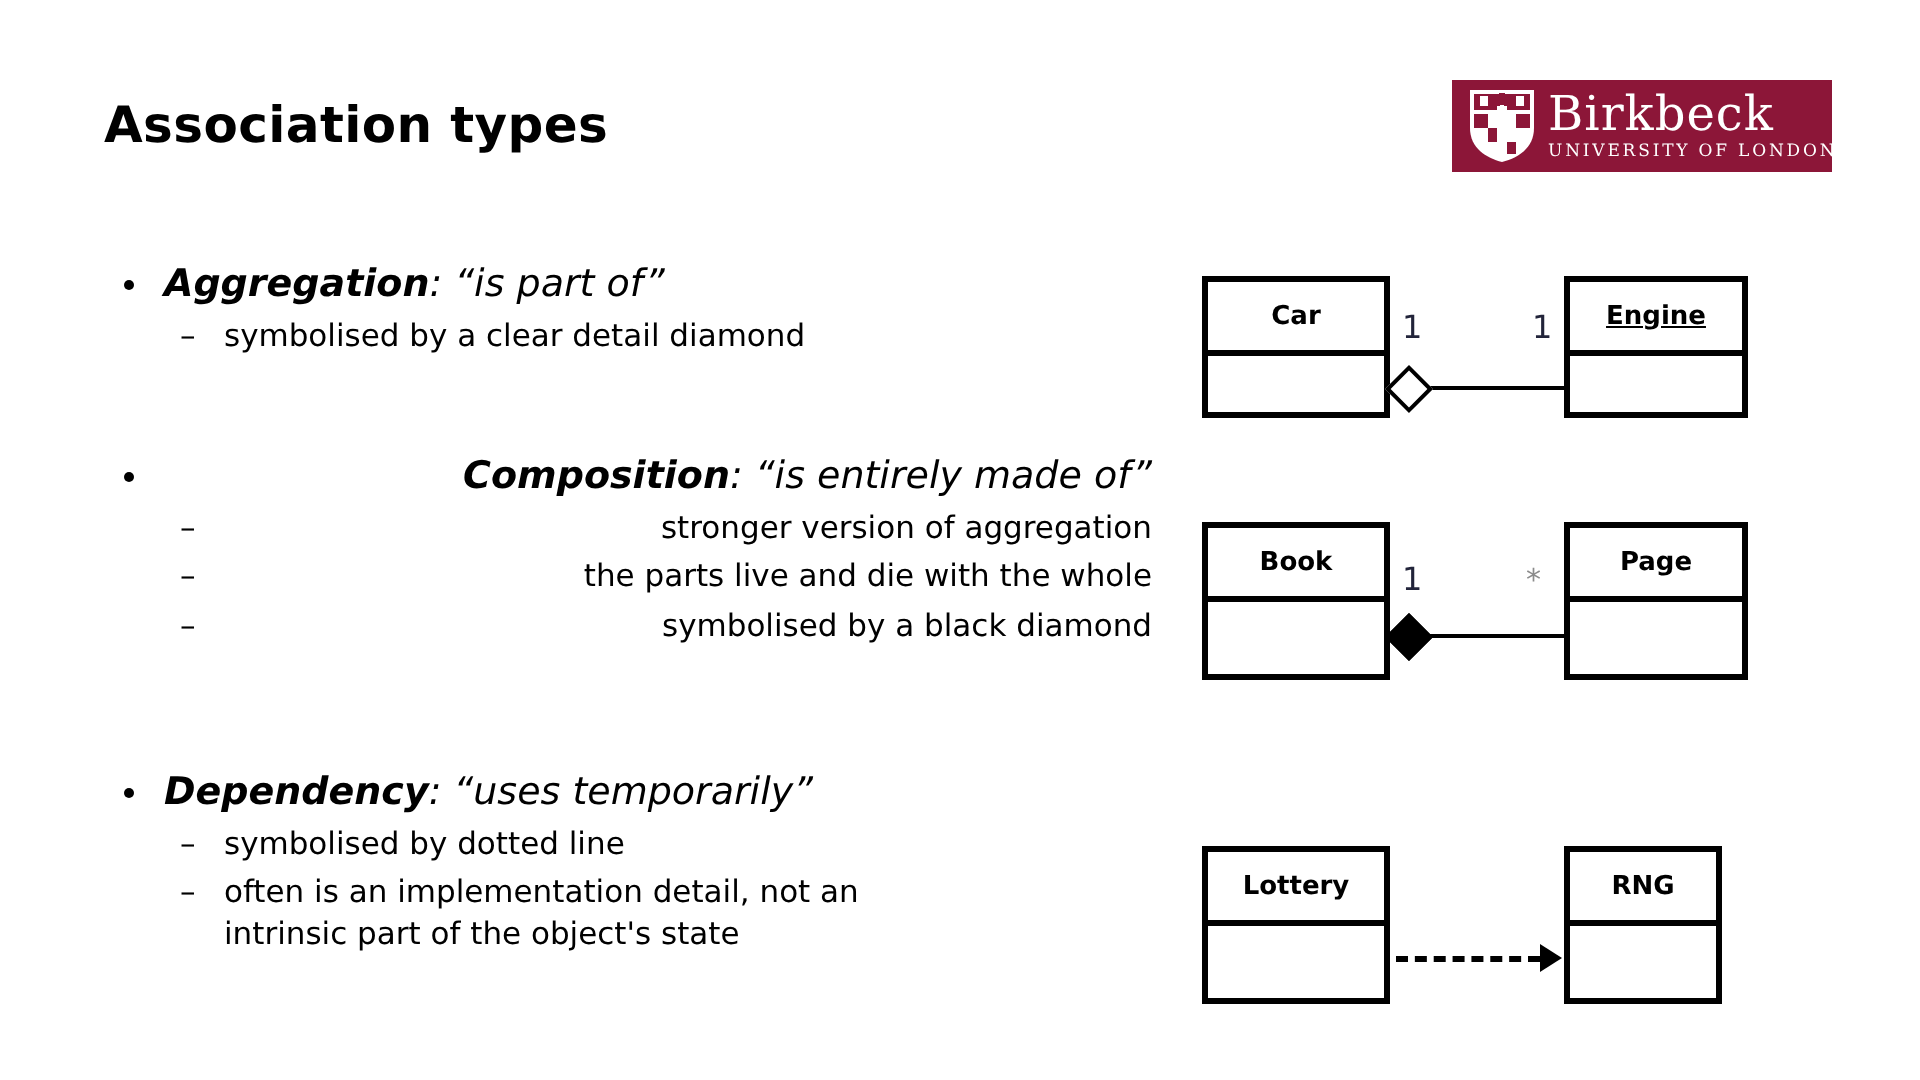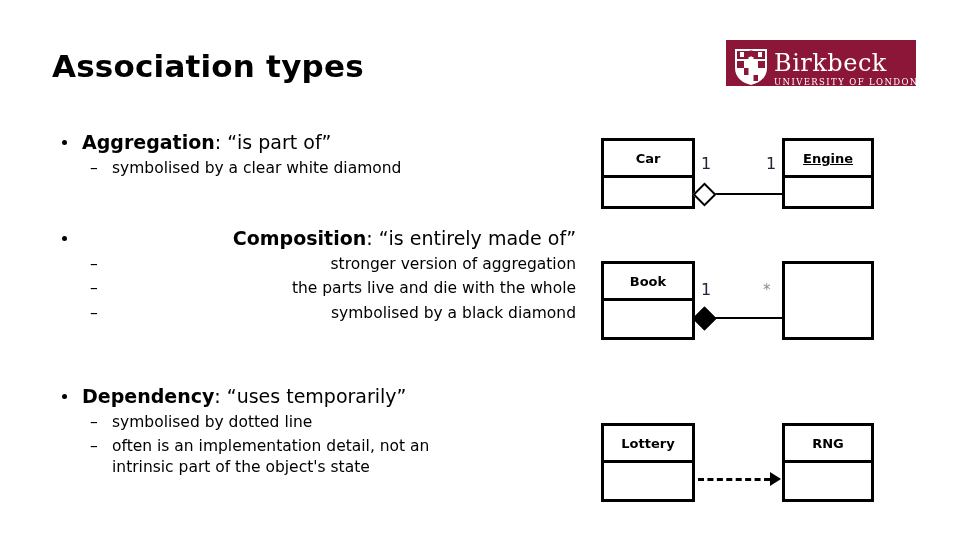--- a/index.html
+++ b/index.html
@@ -14,37 +14,37 @@
     overflow: hidden;
     font-family: "DejaVu Sans", sans-serif;
     color: #000000;
   }
 
   
   #slide-title {
     position: absolute;
     left: 52px;
     top: 48px;
-    font-size: 31px;
+    font-size: 25px;
     font-weight: bold;
     letter-spacing: 0.2px;
     color: #000000;
     white-space: nowrap;
   }
 
   
   #logo {
     position: absolute;
     left: 726px;
     top: 40px;
     width: 190px;
     height: 46px;
     background: #8C1638;
     display: flex;
-    align-items: flex-end;
+    align-items: center;
     overflow: hidden;
   }
   #logo-crest {
     width: 34px;
     height: 38px;
     margin-left: 8px;
     margin-right: 6px;
     flex: 0 0 auto;
   }
   #logo-text-wrap {
@@ -69,20 +69,21 @@
   }
 
   
   .block { position: absolute; left: 56px; width: 520px; }
   .lvl1 {
     position: relative;
     padding-left: 26px;
     font-size: 19px;
     line-height: 1.25;
     white-space: nowrap;
+    font-style: italic;
   }
   .lvl1 .dot {
     position: absolute;
     left: 6px;
     top: 0.48em;
     width: 5px;
     height: 5px;
     background: #000;
     border-radius: 50%;
   }
@@ -184,21 +185,21 @@
     <div id="logo-wordmark">Birkbeck</div>
     <div id="logo-subtitle">UNIVERSITY OF LONDON</div>
   </div>
 </div>
 
 <div class="block" id="block-aggregation">
   <div class="lvl1">
     <span class="dot"></span><b>Aggregation</b><span class="rest">: “is part of”</span>
   </div>
   <div class="lvl2">
-    <span class="dash">–</span><span>symbolised by a clear white diamond</span>
+    <span class="dash">–</span><span>symbolised by a clear detail diamond</span>
   </div>
 </div>
 
 <div class="block" id="block-composition">
   <div class="lvl1">
     <span class="dot"></span><b>Composition</b><span class="rest">: “is entirely made of”</span>
   </div>
   <div class="lvl2">
     <span class="dash">–</span><span>stronger version of aggregation</span>
   </div>
@@ -239,32 +240,33 @@
   <div class="mult" style="left:701px; top:154px;">1</div>
   <div class="mult" style="left:766px; top:154px;">1</div>
 </div>
 
 <div class="uml" id="uml-composition" style="left:0; top:0; width:960px; height:540px;padding-left:35px;">
   <div class="uml-box" style="left:601px; top:261px; width:94px; height:79px;">
     <div class="name">Book</div>
     <div class="body"></div>
   </div>
   <div class="uml-box" style="left:782px; top:261px; width:92px; height:79px;">
+    <div class="name">Page</div>
     <div class="body"></div>
   </div>
   <div class="conn-line" style="left:710px; top:317px; width:73px;"></div>
   <div class="diamond filled" style="left:696px; top:310px;"></div>
   <div class="mult" style="left:701px; top:280px;">1</div>
   <div class="mult star" style="left:763px; top:281px;">*</div>
 </div>
 
 <div class="uml" id="uml-dependency" style="left:0; top:0; width:960px; height:540px;">
   <div class="uml-box" style="left:601px; top:423px; width:94px; height:79px;">
     <div class="name">Lottery</div>
     <div class="body"></div>
   </div>
-  <div class="uml-box" style="left:782px; top:423px; width:92px; height:79px;">
+  <div class="uml-box" style="left:782px; top:423px; width:79px; height:79px;">
     <div class="name">RNG</div>
     <div class="body"></div>
   </div>
   <div class="conn-dashed" style="left:698px; top:478px; width:72px;"></div>
   <div class="arrowhead" style="left:770px; top:472px;"></div>
 </div>
 
 </body></html>

